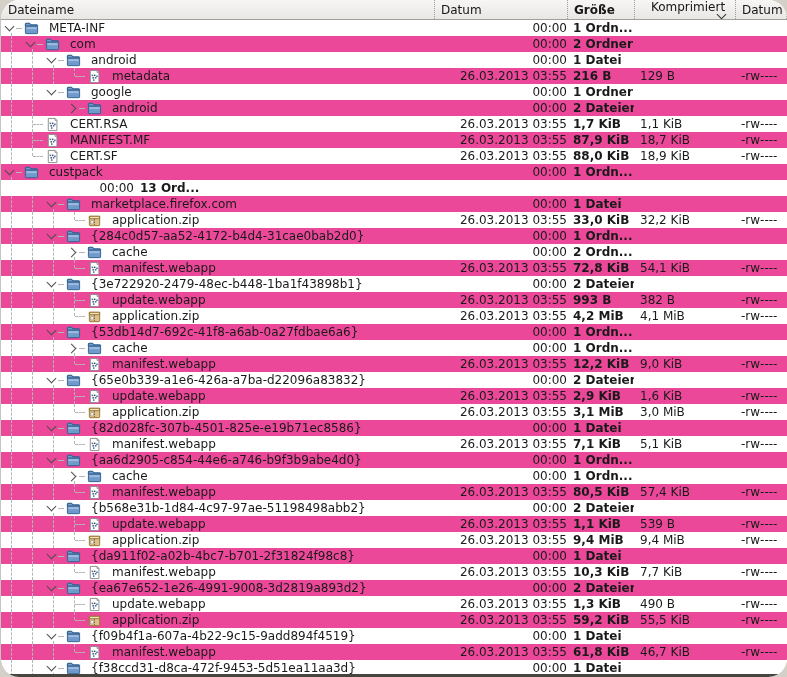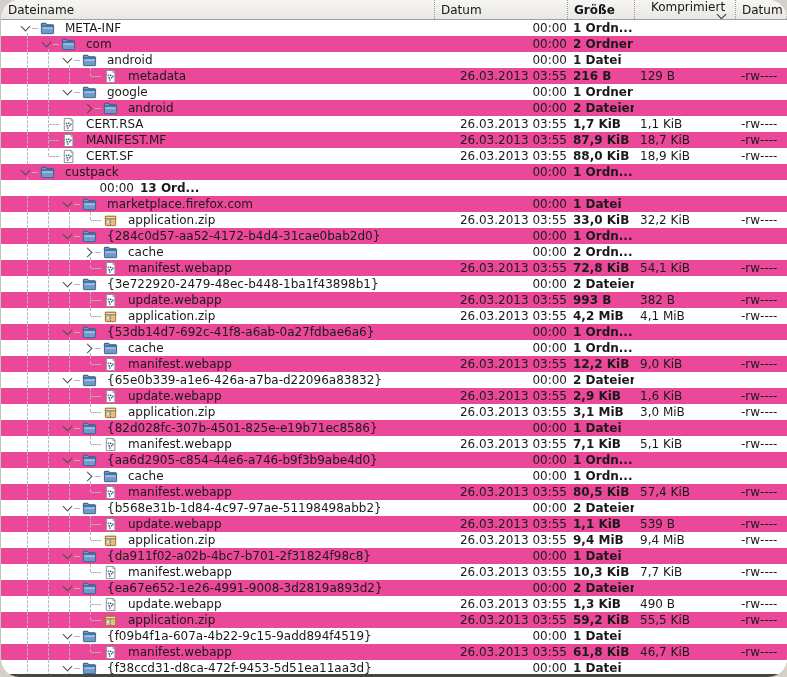--- a/index.html
+++ b/index.html
@@ -31,21 +31,21 @@
   .w-name{width:433px;}
   .w-datum{width:133px;text-align:right;}
   .w-groesse{width:67px;font-weight:bold;}
   .w-komp{width:101px;flex-direction:column;}
   .w-modus{flex:1;}
   
   .rows{position:relative;}
   .row{display:flex;height:16px;line-height:16px;background:#ffffff;}
   .row.alt{background:#ec4899;}
   .bcell{box-sizing:border-box;white-space:nowrap;overflow:hidden;padding-left:6px;}
-  .name-cell{width:433px;display:flex;align-items:center;padding-left:16px;box-sizing:border-box;overflow:hidden;}
+  .name-cell{width:433px;display:flex;align-items:center;padding-left:0;box-sizing:border-box;overflow:hidden;}
   
   .tcell{position:relative;width:21px;height:16px;flex:none;}
   .g-l::before{content:'';position:absolute;left:10px;top:0;bottom:0;border-left:1px dashed #b5b5b5;}
   .c-t::before{content:'';position:absolute;left:10px;top:0;bottom:0;border-left:1px dashed #b5b5b5;}
   .c-e::before{content:'';position:absolute;left:10px;top:0;height:8px;border-left:1px dashed #b5b5b5;}
   .c-t::after,.c-e::after{content:'';position:absolute;top:8px;left:11px;width:10px;border-top:1px dashed #b5b5b5;}
   .x::after{content:'';position:absolute;top:8px;left:15px;width:6px;border-top:1px dashed #b5b5b5;}
   .x-cont::before{content:'';position:absolute;left:10px;top:13px;bottom:0;border-left:1px dashed #b5b5b5;}
   .chev{position:absolute;width:6px;height:6px;border:solid #4c4c4c;border-width:0 1.5px 1.5px 0;}
   .chev-down{left:5px;top:3px;transform:rotate(45deg);}

